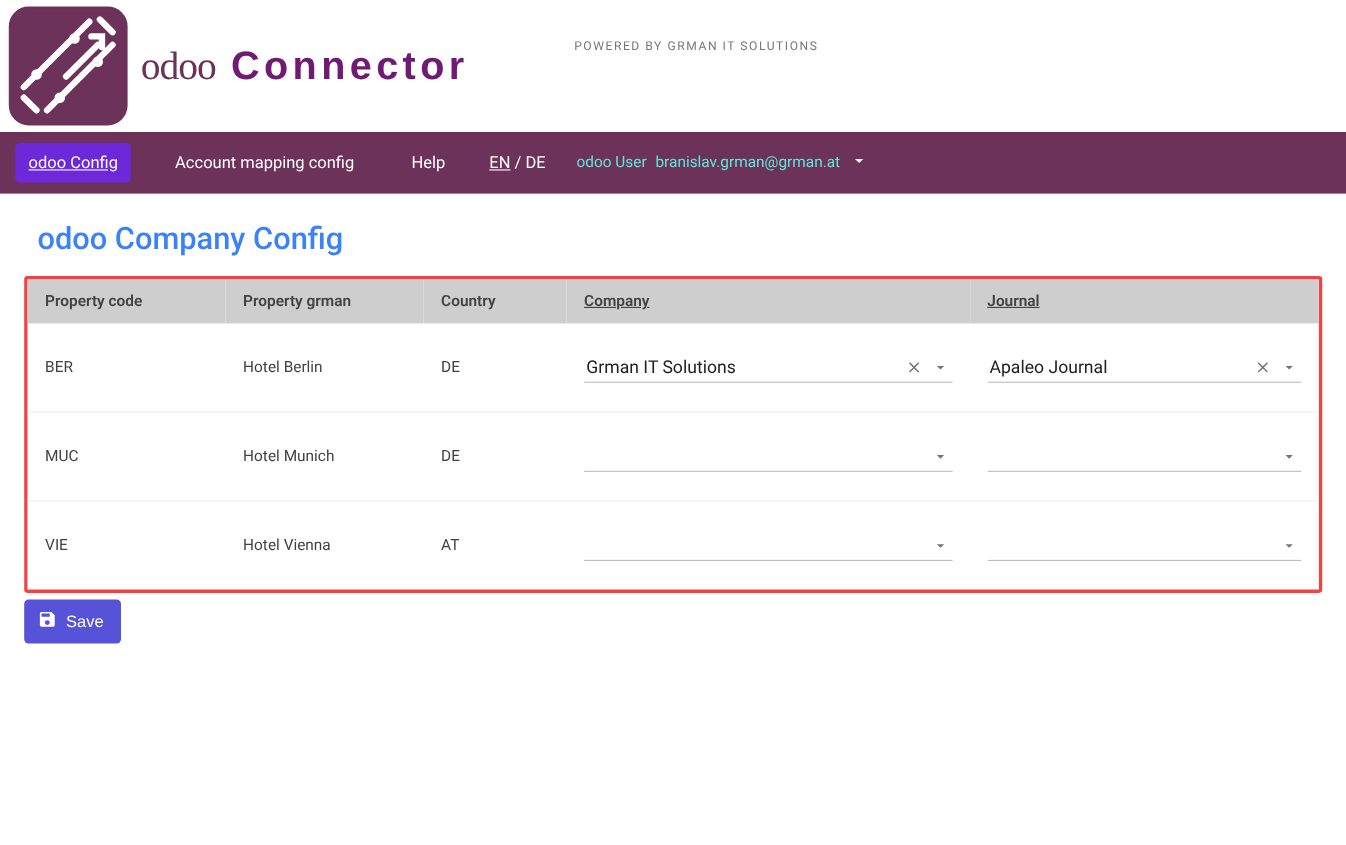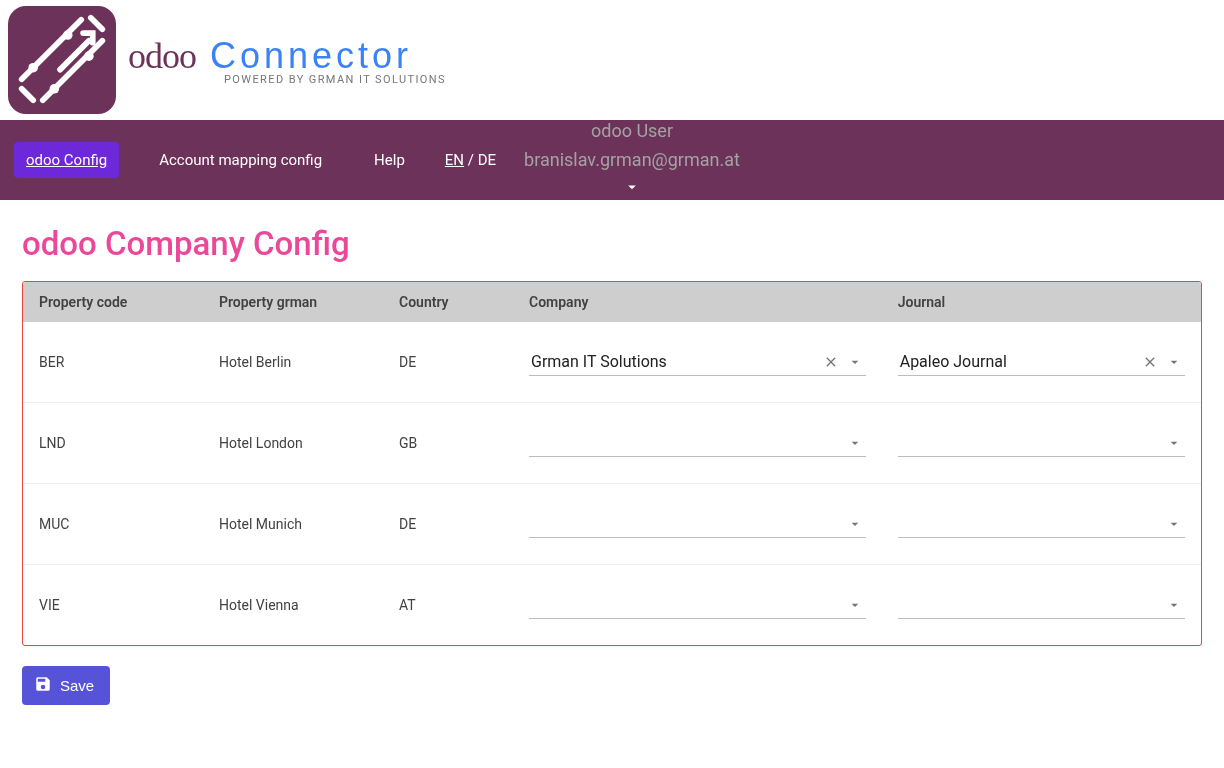--- a/index.html
+++ b/index.html
@@ -1,56 +1,56 @@
 <!DOCTYPE html>
 <html><head>
 <meta charset="utf-8">
 <style>
 * { box-sizing: border-box; margin: 0; padding: 0; }
 body { font-family: Roboto, "Helvetica Neue", Arial, sans-serif; font-size: 14px; color: #212121; background: #fff; }
 
 .header-bar { display: flex; align-items: center; padding: 6px 8px; gap: 8px; background: #fff; }
 .logo-box { width: 108px; height: 108px; border: 6px solid #6d3259; border-radius: 18px; background: #6d3259; position: relative; overflow: hidden; }
 .logo-box svg { width: 100%; height: 100%; }
-.brand-text { display: flex; flex-direction: column; margin-left: 4px; }
+.brand-text { display: flex; flex-direction: row; margin-left: 4px; }
 .brand-line1 { display: flex; align-items: baseline; gap: 14px; }
 .brand-odoo { font-family: Georgia, serif; font-weight: 400; color: #6d3259; font-size: 36px; letter-spacing: -1px; }
-.brand-connector { font-family: "Segoe UI Light", "Helvetica Neue", Arial, sans-serif; font-weight: 400; color: #3b82f6; font-size: 36px; letter-spacing: 4px; }
+.brand-connector { font-family: "Segoe UI Light", "Helvetica Neue", Arial, sans-serif; font-weight: 700; color: #701a75; font-size: 36px; letter-spacing: 4px; }
 .brand-sub { font-size: 11px; letter-spacing: 1.4px; color: #777; margin-left: 96px; margin-top: -4px; }
 
 .navbar { background: #6d3259; display: flex; align-items: center; padding: 0 14px; min-height: 56px; gap: 28px; }
 .nav-item { color: #fff; font-size: 15px; cursor: pointer; padding: 9px 12px; border-radius: 4px; white-space: nowrap; }
 .nav-item.active { background: #6d28d9; text-decoration: underline; }
 .lang-switch { color: #fff; font-size: 15px; }
 .lang-switch .lang-en { text-decoration: underline; cursor: pointer; }
 .lang-switch .lang-de { cursor: pointer; }
-.user-block { color: #a3a3a3; font-size: 18px; display: flex; align-items: center; gap: 8px; cursor: pointer; flex-direction: column; }
+.user-block { color: #5eead4; font-size: 14px; display: flex; align-items: center; gap: 8px; cursor: pointer; }
 
 .container { padding: 18px 22px 30px; }
-h1.page-title { font-size: 33px; font-weight: 500; color: #ec4899; margin: 6px 0 18px; }
-
-.card { border: 1px solid #ef4444; border-radius: 3px; box-shadow: 0 1px 2px rgba(0,0,0,0.04); overflow: hidden; }
+h1.page-title { font-size: 28px; font-weight: 500; color: #3b82f6; margin: 6px 12px 18px; }
+
+.card { border: 3px solid #ef4444; border-radius: 3px; box-shadow: 0 1px 2px rgba(0,0,0,0.04); overflow: hidden; }
 table { width: 100%; border-collapse: collapse; }
 thead th { background: #cecece; color: #424242; font-weight: 600; font-size: 14px; text-align: left; padding: 12px 16px; }
 tbody td { padding: 26px 16px; font-size: 14px; color: #424242; border-top: 1px solid #eee; vertical-align: middle; }
 tbody tr:first-child td { border-top: none; }
 
 .cell-propcode { width: 180px; }
 .cell-propname { width: 180px; }
 .cell-country { width: 130px; }
-.cell-company, .cell-journal { width: auto; }
+.cell-company, .cell-journal { width: auto; text-decoration: underline; }
 
 .select-field { display: flex; align-items: center; border-bottom: 1px solid #bdbdbd; padding: 4px 2px 4px 2px; min-height: 28px; cursor: pointer; }
 .select-value { font-size: 16px; color: #212121; flex: 1; }
 .select-placeholder { color: #9e9e9e; }
 .select-icons { display: flex; align-items: center; gap: 6px; }
 .icon-clear, .icon-caret { color: #757575; width: 18px; height: 18px; display: inline-flex; align-items: center; justify-content: center; }
 .icon-clear svg, .icon-caret svg { width: 16px; height: 16px; }
 
-.save-btn { margin-top: 20px; background: #5048e5; background: #5c6bc0; background: #5a4fcf; background: #5048e5; color: #fff; border: none; border-radius: 4px; padding: 9px 16px 9px 12px; font-size: 15px; display: inline-flex; align-items: center; gap: 8px; cursor: pointer; }
+.save-btn { margin-top: 6px; background: #5048e5; background: #5c6bc0; background: #5a4fcf; background: #5048e5; color: #fff; border: none; border-radius: 4px; padding: 9px 16px 9px 12px; font-size: 15px; display: inline-flex; align-items: center; gap: 8px; cursor: pointer; }
 .save-btn { background: #5753d9; }
 .save-btn svg { width: 18px; height: 18px; fill: #fff; }
 
 .chev-down { width: 18px; height: 18px; }
 </style>
 </head>
 <body>
 
 <div class="header-bar">
   <div class="logo-box">
@@ -147,49 +147,20 @@
                   <span class="icon-caret">
                     <svg viewBox="0 0 24 24" fill="#757575">
                       <path d="M7 10l5 5 5-5z"></path>
                     </svg>
                   </span>
                 </span>
               </div>
             </td>
           </tr>
           <tr>
-            <td class="cell-propcode">LND</td>
-            <td class="cell-propname">Hotel London</td>
-            <td class="cell-country">GB</td>
-            <td>
-              <div class="select-field">
-                <span class="select-value select-placeholder"></span>
-                <span class="select-icons">
-                  <span class="icon-caret">
-                    <svg viewBox="0 0 24 24" fill="#757575">
-                      <path d="M7 10l5 5 5-5z"></path>
-                    </svg>
-                  </span>
-                </span>
-              </div>
-            </td>
-            <td>
-              <div class="select-field">
-                <span class="select-value select-placeholder"></span>
-                <span class="select-icons">
-                  <span class="icon-caret">
-                    <svg viewBox="0 0 24 24" fill="#757575">
-                      <path d="M7 10l5 5 5-5z"></path>
-                    </svg>
-                  </span>
-                </span>
-              </div>
-            </td>
-          </tr>
-          <tr>
             <td class="cell-propcode">MUC</td>
             <td class="cell-propname">Hotel Munich</td>
             <td class="cell-country">DE</td>
             <td>
               <div class="select-field">
                 <span class="select-value select-placeholder"></span>
                 <span class="select-icons">
                   <span class="icon-caret">
                     <svg viewBox="0 0 24 24" fill="#757575">
                       <path d="M7 10l5 5 5-5z"></path>

